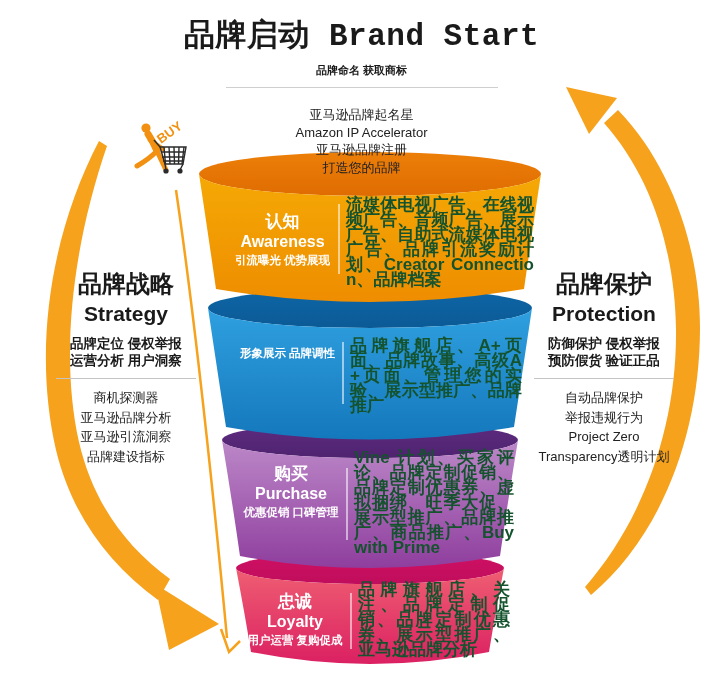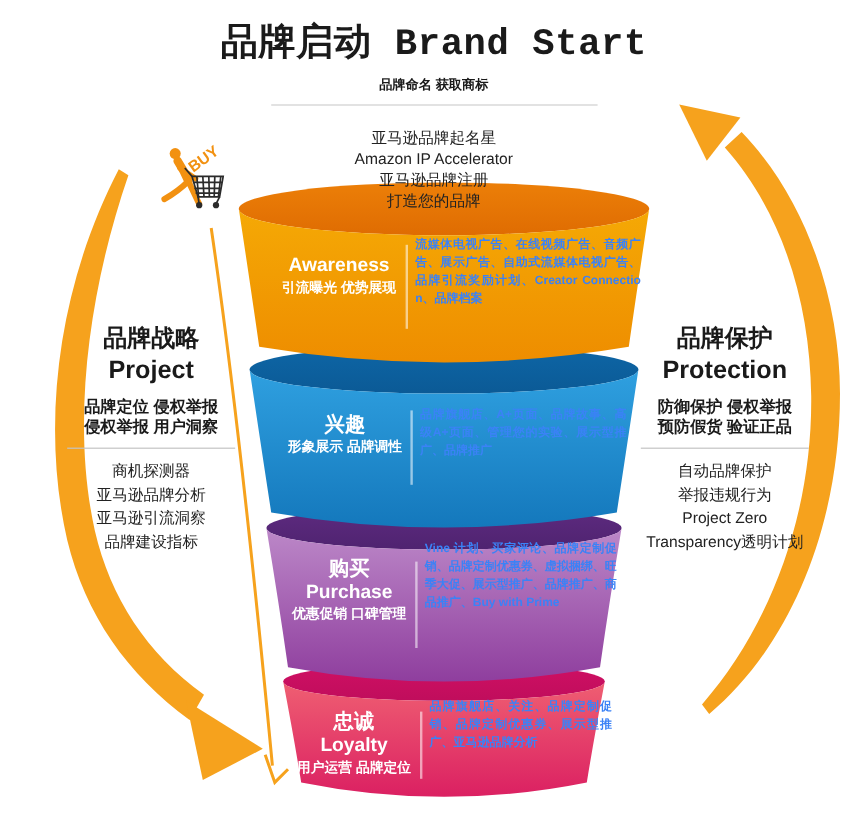--- a/index.html
+++ b/index.html
@@ -14,33 +14,33 @@
 
   
   .hdr{left:0;right:0;top:14px;}
   .hdr-title{font-size:31px;font-weight:bold;letter-spacing:.5px;font-family:Liberation Mono, monospace;}
   .hdr-sub{font-size:11px;font-weight:bold;margin-top:7px;}
   .hdr-div{width:272px;height:1px;background:#cfcfcf;margin:9px auto 0;}
   .hdr-items{margin-top:18px;font-size:13px;line-height:17.5px;color:#222;}
 
   
   .panel{width:210px;top:268px;}
-  .panel-zh{font-size:20px;font-weight:bold;}
+  .panel-zh{font-size:24px;font-weight:bold;}
   .panel-en{font-size:21px;font-weight:bold;margin-top:2px;}
   .panel-sub{font-size:13.5px;font-weight:bold;line-height:17px;margin-top:9px;}
   .panel-div{width:140px;height:1px;background:#c4c4c4;margin:9px auto;}
   .panel-items{font-size:13px;line-height:19.5px;color:#222;}
 
   
   .stage-label{color:#fff;text-align:center;}
   .stage-zh{font-size:17px;font-weight:bold;line-height:20px;}
   .stage-en{font-size:16px;font-weight:bold;line-height:19px;}
   .stage-sub{font-size:11.5px;font-weight:bold;line-height:14px;margin-top:2px;}
   .stage-tools{
-    color:#3b82f6;font-size:10px;font-weight:bold;line-height:15px;
+    color:#14532d;font-size:17px;font-weight:bold;line-height:15px;
     text-align:justify;text-align-last:left;word-break:break-all;
   }
   .stage-divider{width:1.5px;background:rgba(255,255,255,.55);}
 </style>
 </head>
 <body>
 
 <div class="canvas">
 
   <svg class="bg-svg" viewBox="0 0 723 686">
@@ -138,24 +138,24 @@
     <div class="hdr-items">
       <div>亚马逊品牌起名星</div>
       <div>Amazon IP Accelerator</div>
       <div>亚马逊品牌注册</div>
       <div>打造您的品牌</div>
     </div>
   </div>
 
   <div class="abs panel center" style="left:21px;">
     <div class="panel-zh">品牌战略</div>
-    <div class="panel-en">Project</div>
+    <div class="panel-en">Strategy</div>
     <div class="panel-sub">
       <div>品牌定位 侵权举报</div>
-      <div>侵权举报 用户洞察</div>
+      <div>运营分析 用户洞察</div>
     </div>
     <div class="panel-div"></div>
     <div class="panel-items">
       <div>商机探测器</div>
       <div>亚马逊品牌分析</div>
       <div>亚马逊引流洞察</div>
       <div>品牌建设指标</div>
     </div>
   </div>
 
@@ -169,42 +169,42 @@
     <div class="panel-div"></div>
     <div class="panel-items">
       <div>自动品牌保护</div>
       <div>举报违规行为</div>
       <div>Project Zero</div>
       <div>Transparency透明计划</div>
     </div>
   </div>
 
   <div class="abs stage-label" style="left:205px;top:212px;width:155px;">
+    <div class="stage-zh">认知</div>
     <div class="stage-en">Awareness</div>
     <div class="stage-sub">引流曝光 优势展现</div>
   </div>
   <div class="abs stage-divider" style="left:338px;top:204px;height:70px;"></div>
   <div class="abs stage-tools" style="left:346px;top:197px;width:188px;">流媒体电视广告、在线视频广告、音频广告、展示广告、自助式流媒体电视广告、品牌引流奖励计划、Creator Connection、品牌档案</div>
 
   <div class="abs stage-label" style="left:210px;top:344px;width:155px;">
-    <div class="stage-zh">兴趣</div>
     <div class="stage-sub">形象展示 品牌调性</div>
   </div>
   <div class="abs stage-divider" style="left:342px;top:342px;height:62px;"></div>
   <div class="abs stage-tools" style="left:350px;top:338px;width:172px;">品牌旗舰店、A+页面、品牌故事、高级A+页面、管理您的实验、展示型推广、品牌推广</div>
 
   <div class="abs stage-label" style="left:216px;top:464px;width:150px;">
     <div class="stage-zh">购买</div>
     <div class="stage-en">Purchase</div>
     <div class="stage-sub">优惠促销 口碑管理</div>
   </div>
   <div class="abs stage-divider" style="left:346px;top:468px;height:72px;"></div>
   <div class="abs stage-tools" style="left:354px;top:450px;width:160px;">Vine 计划、买家评论、品牌定制促销、品牌定制优惠券、虚拟捆绑、旺季大促、展示型推广、品牌推广、商品推广、Buy with Prime</div>
 
   <div class="abs stage-label" style="left:221px;top:592px;width:148px;">
     <div class="stage-zh">忠诚</div>
     <div class="stage-en">Loyalty</div>
-    <div class="stage-sub">用户运营 品牌定位</div>
+    <div class="stage-sub">用户运营 复购促成</div>
   </div>
   <div class="abs stage-divider" style="left:350px;top:593px;height:56px;"></div>
   <div class="abs stage-tools" style="left:358px;top:582px;width:152px;">品牌旗舰店、关注、品牌定制促销、品牌定制优惠券、展示型推广、亚马逊品牌分析</div>
 
 </div>
 
 </body></html>

